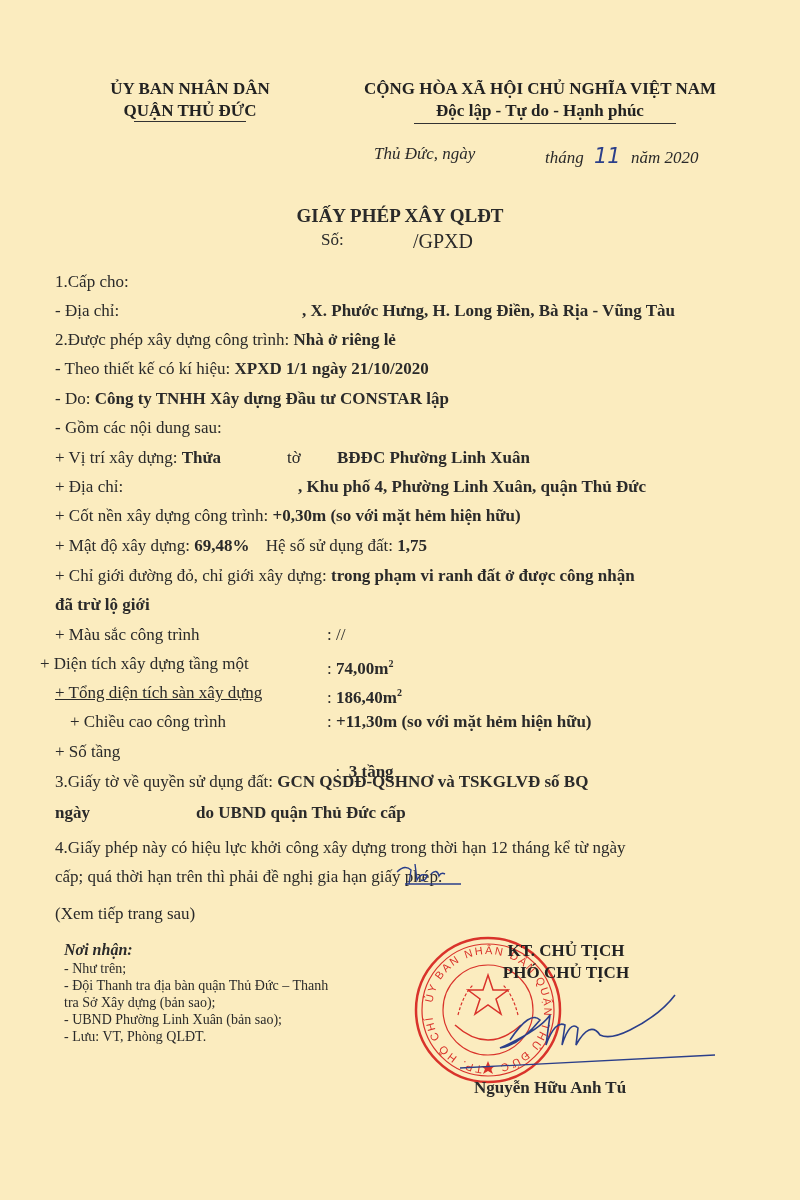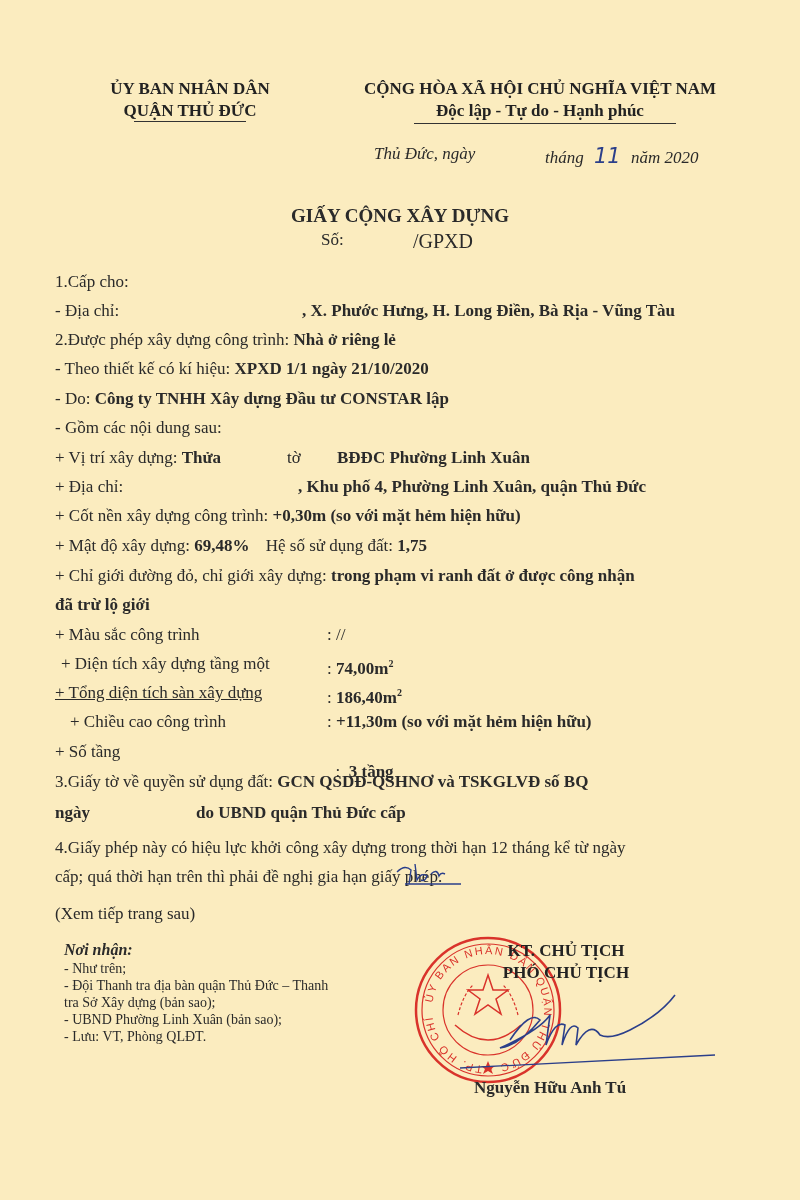--- a/index.html
+++ b/index.html
@@ -39,21 +39,21 @@
 
 <div class="abs it" style="left:374px; top:144px; font-size:17px;">
   <span>Thủ Đức, ngày</span>
 </div>
 <div class="abs it" style="left:545px; top:144px; font-size:17px;">
   <span>tháng</span>
   <span class="hand" style="font-size:21px; margin:12px 6px;">11</span>
   <span>năm 2020</span>
 </div>
 
-<div class="abs title" style="left:200px; top:205px; width:400px;">GIẤY CỘNG XÂY DỰNG</div>
+<div class="abs title" style="left:200px; top:205px; width:400px;">GIẤY PHÉP XÂY QLĐT</div>
 <div class="abs" style="left:321px; top:230px; font-size:17px;">Số:</div>
 <div class="abs" style="left:413px; top:230px; font-size:20px;">/GPXD</div>
 
 <div class="abs line" style="left:55px; top:272px;">1.Cấp cho:</div>
 
 <div class="abs line" style="left:55px; top:301px;">- Địa chỉ:</div>
 <div class="abs line b" style="left:302px; top:301px;">, X. Phước Hưng, H. Long Điền, Bà Rịa - Vũng Tàu</div>
 
 <div class="abs line" style="left:55px; top:330px;">
   <span>2.Được phép xây dựng công trình:</span>
@@ -96,21 +96,21 @@
 
 <div class="abs line" style="left:55px; top:566px;">
   <span>+ Chỉ giới đường đỏ, chỉ giới xây dựng:</span>
   <span class="v">trong phạm vi ranh đất ở được công nhận</span>
 </div>
 <div class="abs line b" style="left:55px; top:595px;">đã trừ lộ giới</div>
 
 <div class="abs line" style="left:55px; top:625px;">+ Màu sắc công trình</div>
 <div class="abs line" style="left:327px; top:625px;">: //</div>
 
-<div class="abs line" style="left:61px; top:654px;">+ Diện tích xây dựng tầng một</div>
+<div class="abs line" style="left:40px; top:654px;">+ Diện tích xây dựng tầng một</div>
 <div class="abs line" style="left:327px; top:654px;">
   <span>: </span><span class="v">74,00m</span><sup class="b">2</sup>
 </div>
 
 <div class="abs line" style="left:55px; top:683px;text-decoration:underline;">+ Tổng diện tích sàn xây dựng</div>
 <div class="abs line" style="left:327px; top:683px;">
   <span>: </span><span class="v">186,40m</span><sup class="b">2</sup>
 </div>
 
 <div class="abs line" style="left:70px; top:712px;">+ Chiều cao công trình</div>

